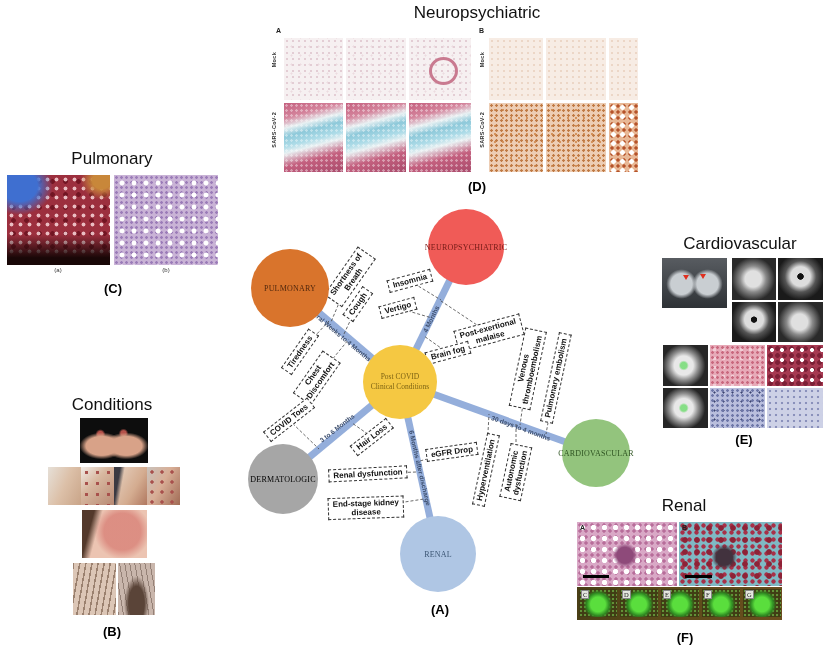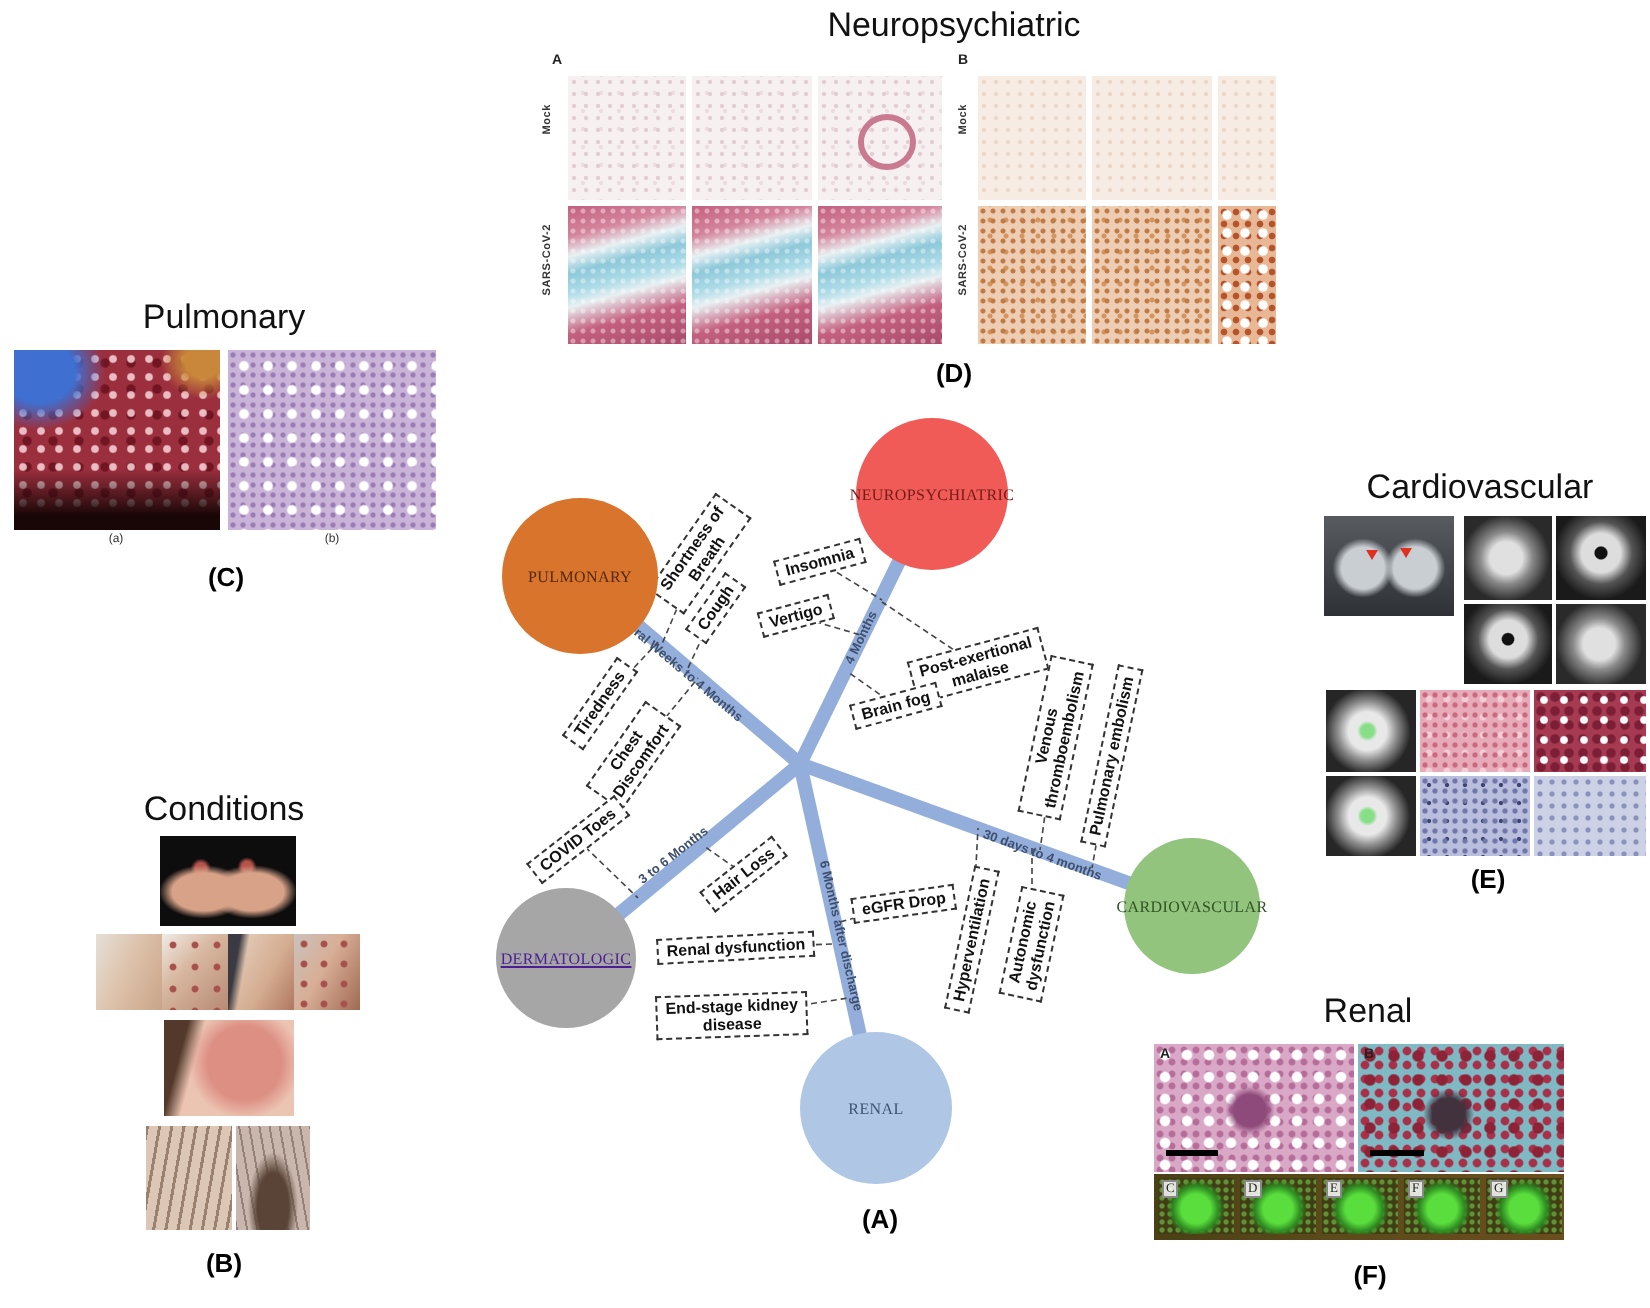--- a/index.html
+++ b/index.html
@@ -237,22 +237,28 @@
       </div>
       <div class="node" style="left: 428px; top: 209px; width: 76px; height: 76px; background: rgb(240, 91, 87); color: rgb(116, 27, 23);">
         <div class="node-label">NEUROPSYCHIATRIC</div>
       </div>
       <div class="node" style="left: 562px; top: 419px; width: 68px; height: 68px; background: rgb(147, 196, 125); color: rgb(47, 84, 34);">
         <div class="node-label">CARDIOVASCULAR</div>
       </div>
       <div class="node" style="left: 400px; top: 516px; width: 76px; height: 76px; background: rgb(175, 198, 228); color: rgb(60, 86, 116);">
         <div class="node-label">RENAL</div>
       </div>
-      <div class="node" style="left: 248px; top: 444px; width: 70px; height: 70px; background: rgb(166, 166, 166); color: #4c1d95; text-decoration: underline;">
+      <div class="node" style="left: 248px; top: 444px; width: 70px; height: 70px; background: rgb(166, 166, 166); color: #000000;">
         <div class="node-label">DERMATOLOGIC</div>
+      </div>
+      <div class="node" style="left: 363px; top: 345px; width: 74px; height: 74px; background: rgb(245, 200, 66); color: rgb(126, 100, 20);">
+        <div class="center-label">
+          <div>Post COVID</div>
+          <div>Clinical Conditions</div>
+        </div>
       </div>
     </div>
 
   <div class="panel-title" style="left:477px;top:3px">Neuropsychiatric</div>
 
   <div class="img-letter" style="left:276px;top:27px">A</div>
   <div class="v-label" style="left:271px;top:52px">Mock</div>
   <div class="v-label" style="left:271px;top:112px">SARS-CoV-2</div>
 
   <div class="tile tx-dA-mock" style="left:284px;top:38px;width:59px;height:62px"></div>

